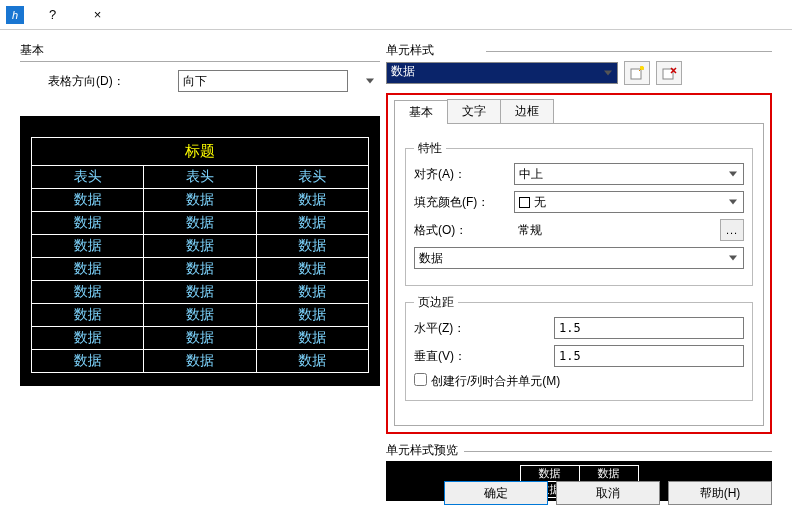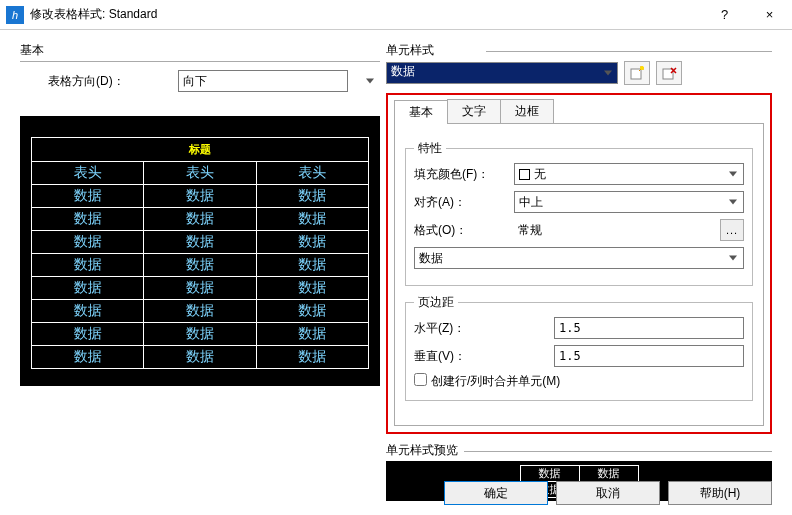--- a/index.html
+++ b/index.html
@@ -22,21 +22,21 @@
 .row { display: flex; align-items: center; }
 .label { font-size: 12px; }
 .indent { margin-left: 28px; }
 .select { height: 22px; border: 1px solid #7a7a7a; background: #fff; font-size: 12px; padding: 0 4px; appearance: none; position: relative; }
 .select-wrap { position: relative; display: inline-block; }
 .select-wrap::after { content: ""; position: absolute; right: 6px; top: 50%; transform: translateY(-50%); border-left: 4px solid transparent; border-right: 4px solid transparent; border-top: 5px solid #555; pointer-events: none; }
 
 .preview-box { background: #000; border: 1px solid #000; height: 270px; margin-top: 24px; padding: 20px 10px; }
 .preview-table { width: 100%; border-collapse: collapse; }
 .preview-table td { border: 1px solid #fff; color: #7dd3fc; text-align: center; font-size: 14px; padding: 2px 0; }
-.preview-title-row td { color: #ff0; font-size: 11px; padding: 4px 0; font-weight: bold; }
+.preview-title-row td { color: #ff0; font-size: 15px; padding: 4px 0; }
 
 .cell-style-top { display: flex; align-items: center; gap: 6px; margin-bottom: 8px; }
 .cell-style-select { height: 22px; width: 232px; border: 1px solid #888; background: #0a246a; color: #fff; padding: 0 4px; }
 .icon-btn { width: 26px; height: 24px; border: 1px solid #aaa; background: #f5f5f5; display: flex; align-items: center; justify-content: center; font-size: 12px; }
 
 .red-box { border: 2px solid #d00; padding: 4px 6px 6px 6px; }
 .tabs { display: flex; margin-bottom: 0; }
 .tab { padding: 3px 14px; font-size: 12px; border: 1px solid #aaa; border-bottom: none; background: #f5f5f5; margin-right: -1px; }
 .tab.active { background: #fff; position: relative; top: 1px; }
 .tab-body { border: 1px solid #aaa; padding: 16px 10px; background: #fff; }
@@ -61,21 +61,20 @@
 
 .footer { position: absolute; bottom: 10px; right: 20px; display: flex; gap: 8px; }
 .footer button { width: 104px; height: 24px; border: 1px solid #888; background: #efefef; font-size: 12px; }
 .footer button.primary { border: 1px solid #0078d7; }
 </style>
 </head>
 <body>
 
 <div class="titlebar">
   <div class="app-icon">h</div>
-  <div class="titlebar-title">修改表格样式: Standard</div>
   <div class="titlebar-btns">
     <div class="titlebar-btn">?</div>
     <div class="titlebar-btn close">×</div>
   </div>
 </div>
 
 <div class="content">
 
   <div class="left-col">
     <div class="section-label">基本</div>
@@ -173,34 +172,34 @@
     <div class="red-box">
       <div class="tabs">
         <div class="tab active">基本</div>
         <div class="tab">文字</div>
         <div class="tab">边框</div>
       </div>
       <div class="tab-body">
         <fieldset>
           <legend>特性</legend>
           <div class="prop-row">
+            <span class="prop-label">对齐(A)：</span>
+            <div class="prop-control">
+              <div class="combo">
+                  <span>中上</span>
+                </div>
+            </div>
+          </div>
+          <div class="prop-row">
             <span class="prop-label">填充颜色(F)：</span>
             <div class="prop-control">
               <div class="combo">
                 <span class="color-swatch"></span>
                 <span>无</span>
               </div>
-            </div>
-          </div>
-          <div class="prop-row">
-            <span class="prop-label">对齐(A)：</span>
-            <div class="prop-control">
-              <div class="combo">
-                  <span>中上</span>
-                </div>
             </div>
           </div>
           <div class="prop-row">
             <span class="prop-label">格式(O)：</span>
             <div class="prop-control" style="display:flex;align-items:center">
               <span style="flex:1;padding-left:4px">常规</span>
               <div class="more-btn">...</div>
             </div>
           </div>
           <div class="prop-row">

